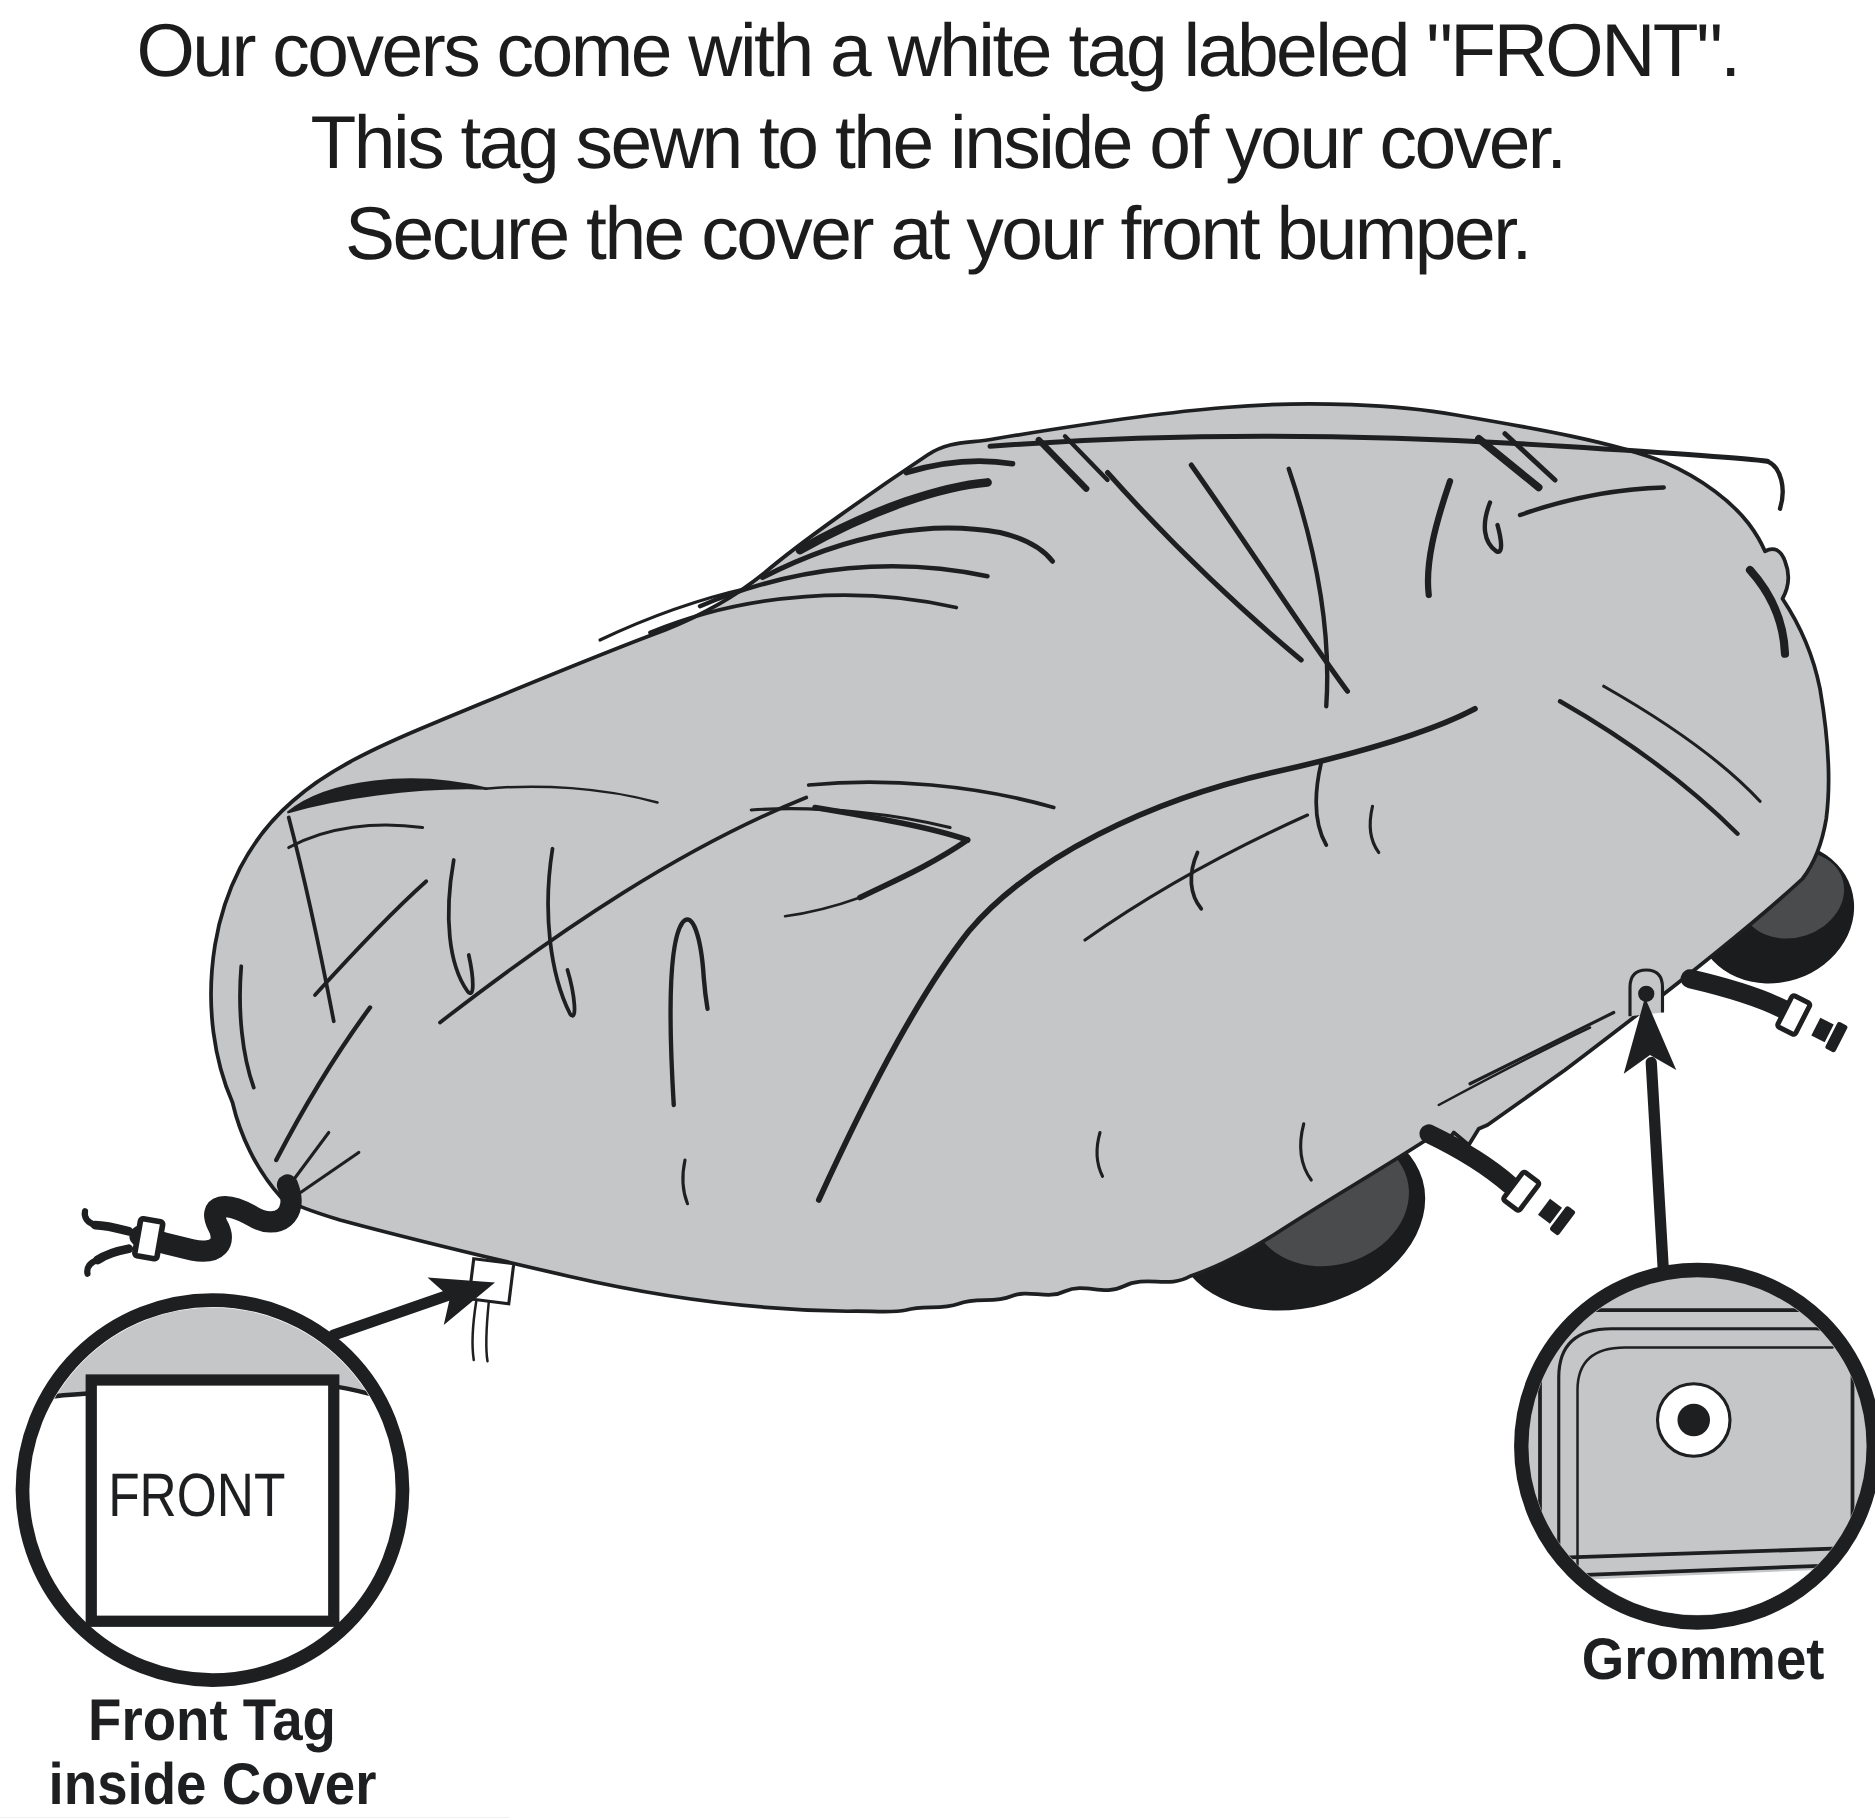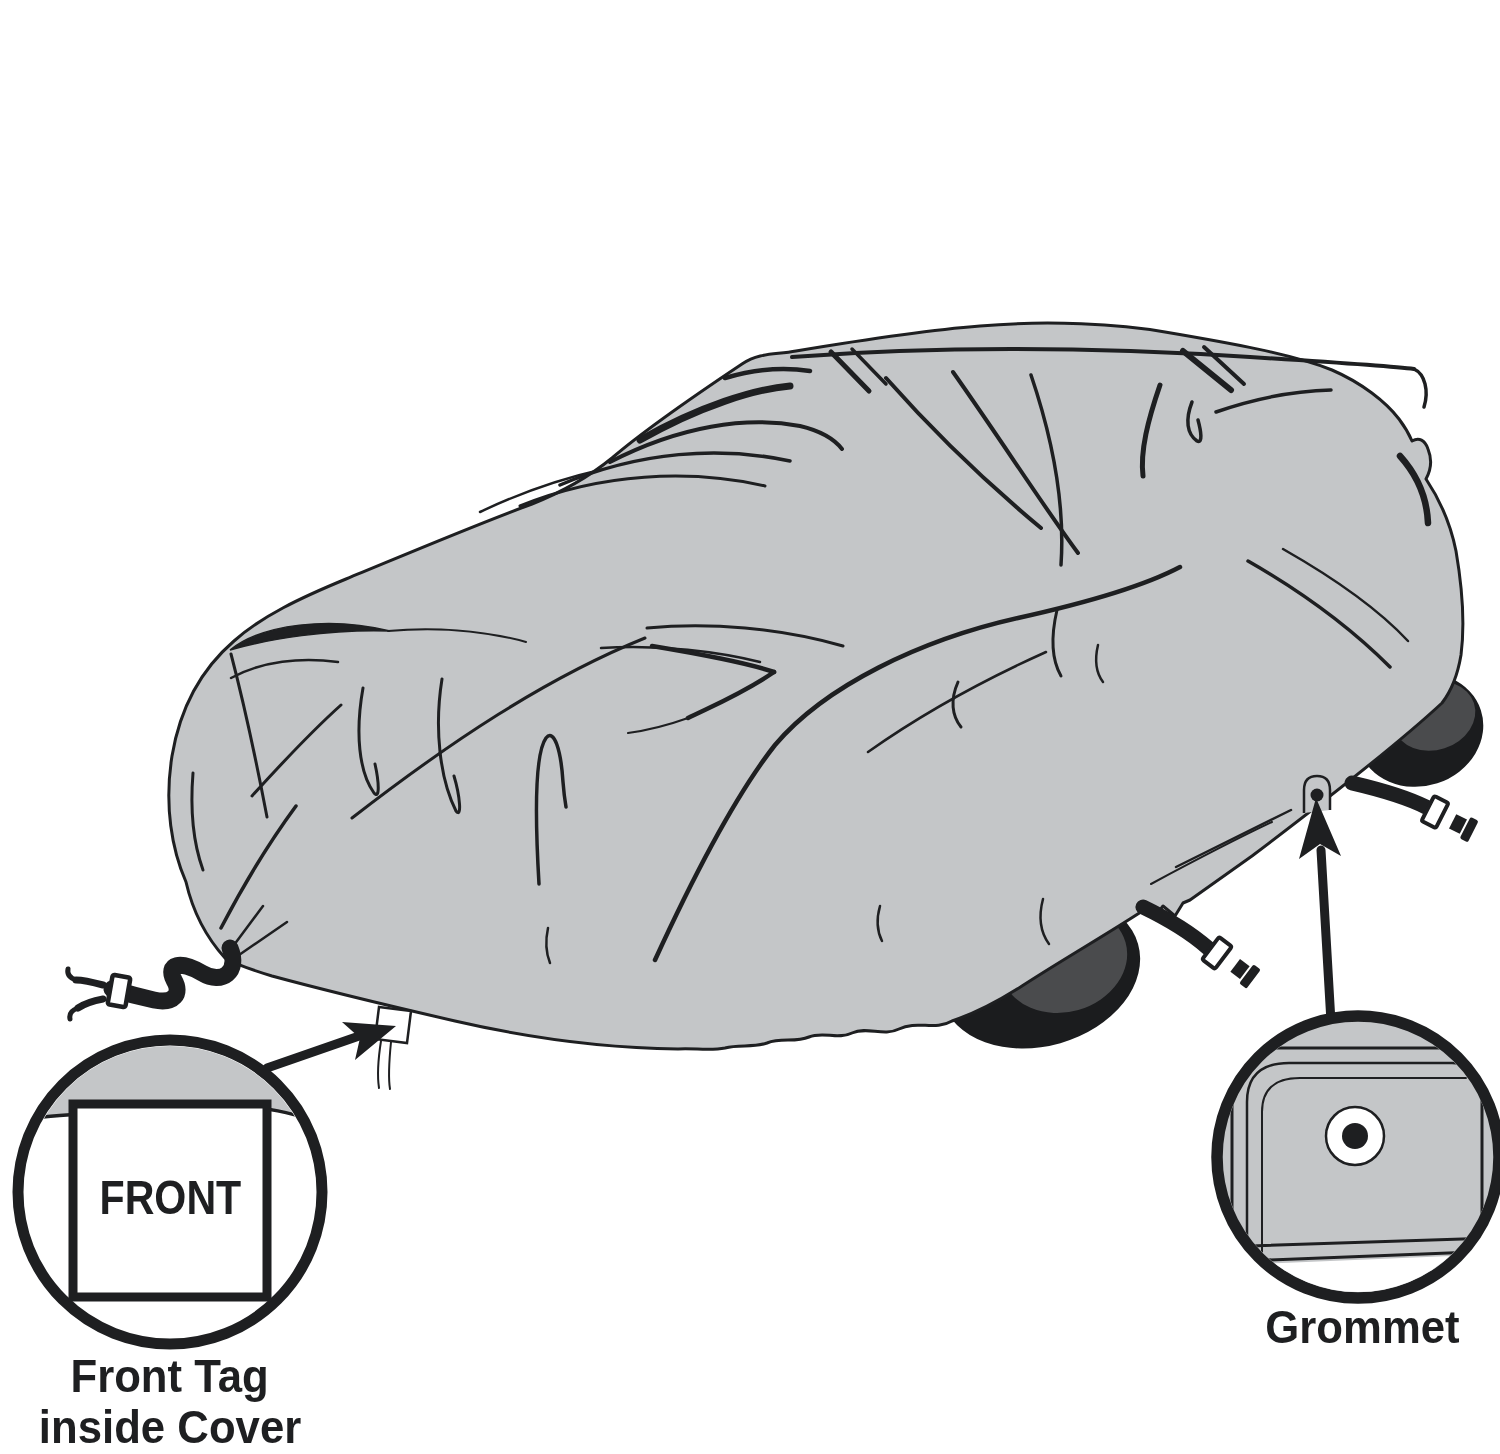--- a/index.html
+++ b/index.html
@@ -15,38 +15,43 @@
   .hdr{
     position:absolute; left:0; top:4px; width:1500px; text-align:center;
     color:var(--text); font-size:60px; line-height:73px; font-weight:400;
     letter-spacing:-2px; white-space:nowrap;
   }
   .ln{fill:none; stroke:var(--line); stroke-linecap:round; stroke-linejoin:round;}
   .fill-line{fill:var(--line); stroke:var(--line); stroke-width:1.5;}
   .cover-fill{fill:var(--cover);}
   .white-fill{fill:var(--white);}
   .front-label{
-    position:absolute; left:73px; top:1169px; width:194px; text-align:center;
-    font-weight:700; font-size:49px; line-height:56px; color:var(--line);
+    position:absolute; left:73px; top:1169px; width:194px; 
+    font-weight:400; font-size:49px; line-height:56px; color:var(--line);
   }
   .front-label span{display:inline-block; transform:scaleX(0.84); transform-origin:center;}
   .cap{
     position:absolute; text-align:center; font-weight:700; color:var(--line);
     font-size:47px; line-height:51px;
   }
   .cap span{display:inline-block; transform:scaleX(0.93); transform-origin:center;}
   .cap.ft{left:-15px; top:1350px; width:370px;}
   .cap.gr{left:1212px; top:1301px; width:300px;}
   .txt{user-select:none;}
 </style>
 </head>
 <body>
 
 <div class="stage">
 
+  <div class="hdr txt">
+    <div>Our covers come with a white tag labeled "FRONT".</div>
+    <div>This tag sewn to the inside of your cover.</div>
+    <div>Secure the cover at your front bumper.</div>
+  </div>
 
   <svg class="art" width="1500" height="1454" viewBox="0 0 1500 1454">
     <defs>
       <clipPath id="ftClip">
           <circle cx="170" cy="1192" r="146"></circle>
         </clipPath>
       <clipPath id="grClip">
           <circle cx="1358" cy="1157" r="135"></circle>
         </clipPath>
     </defs>

